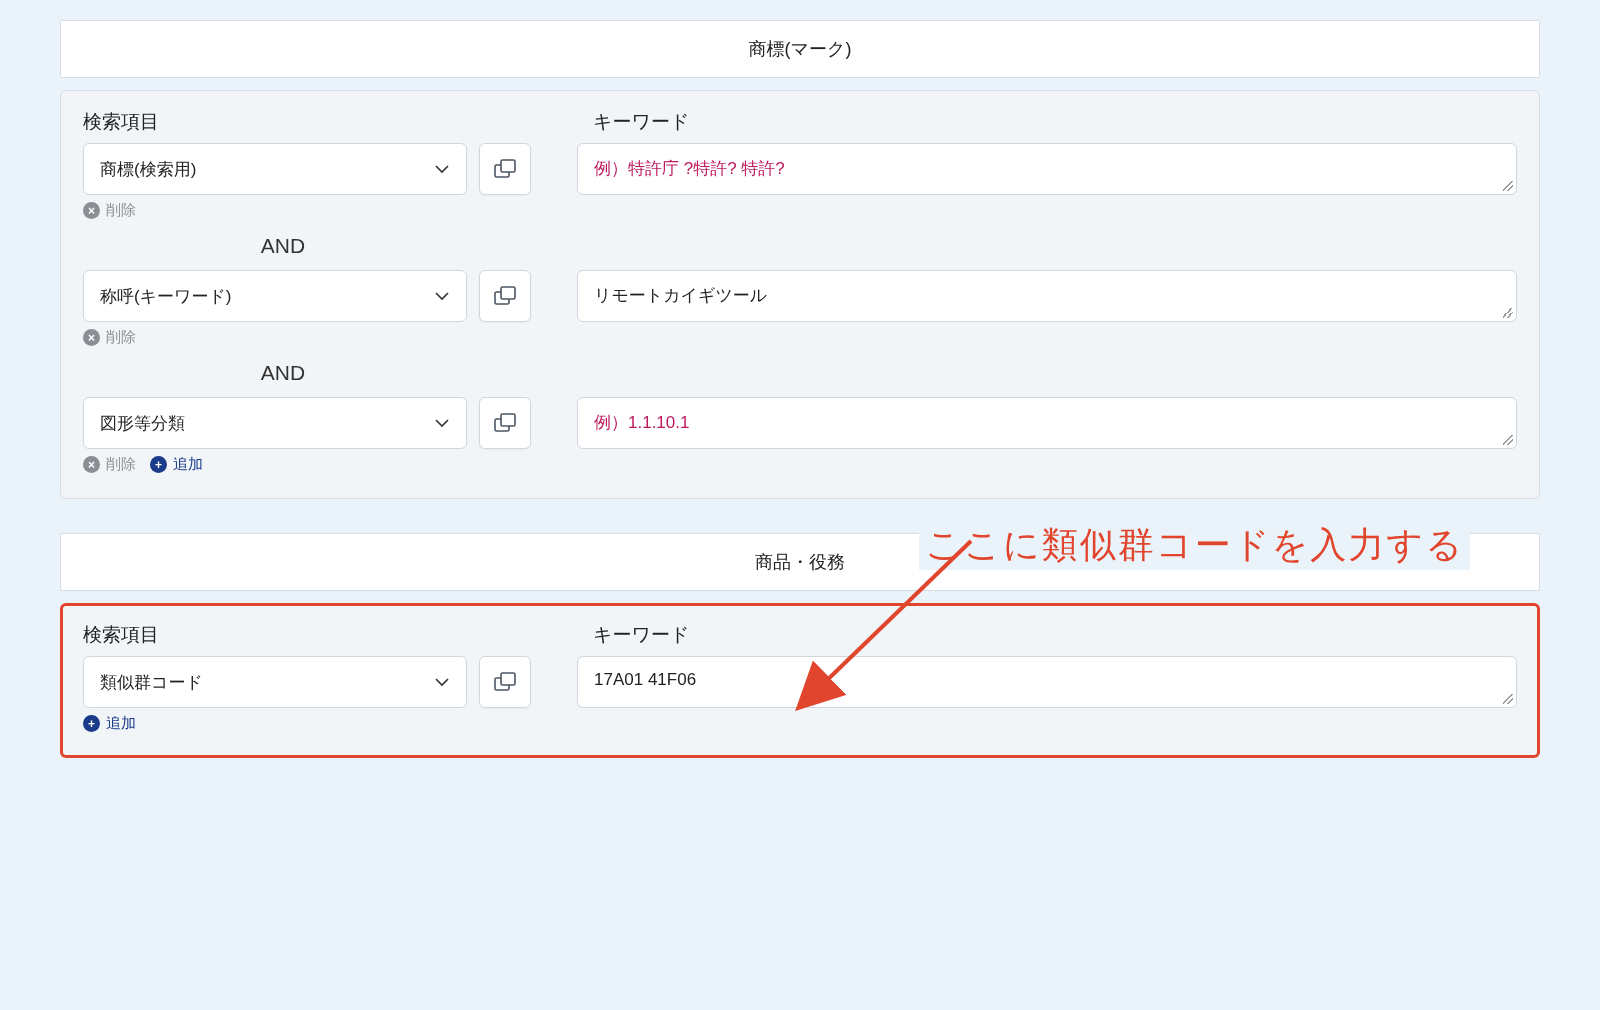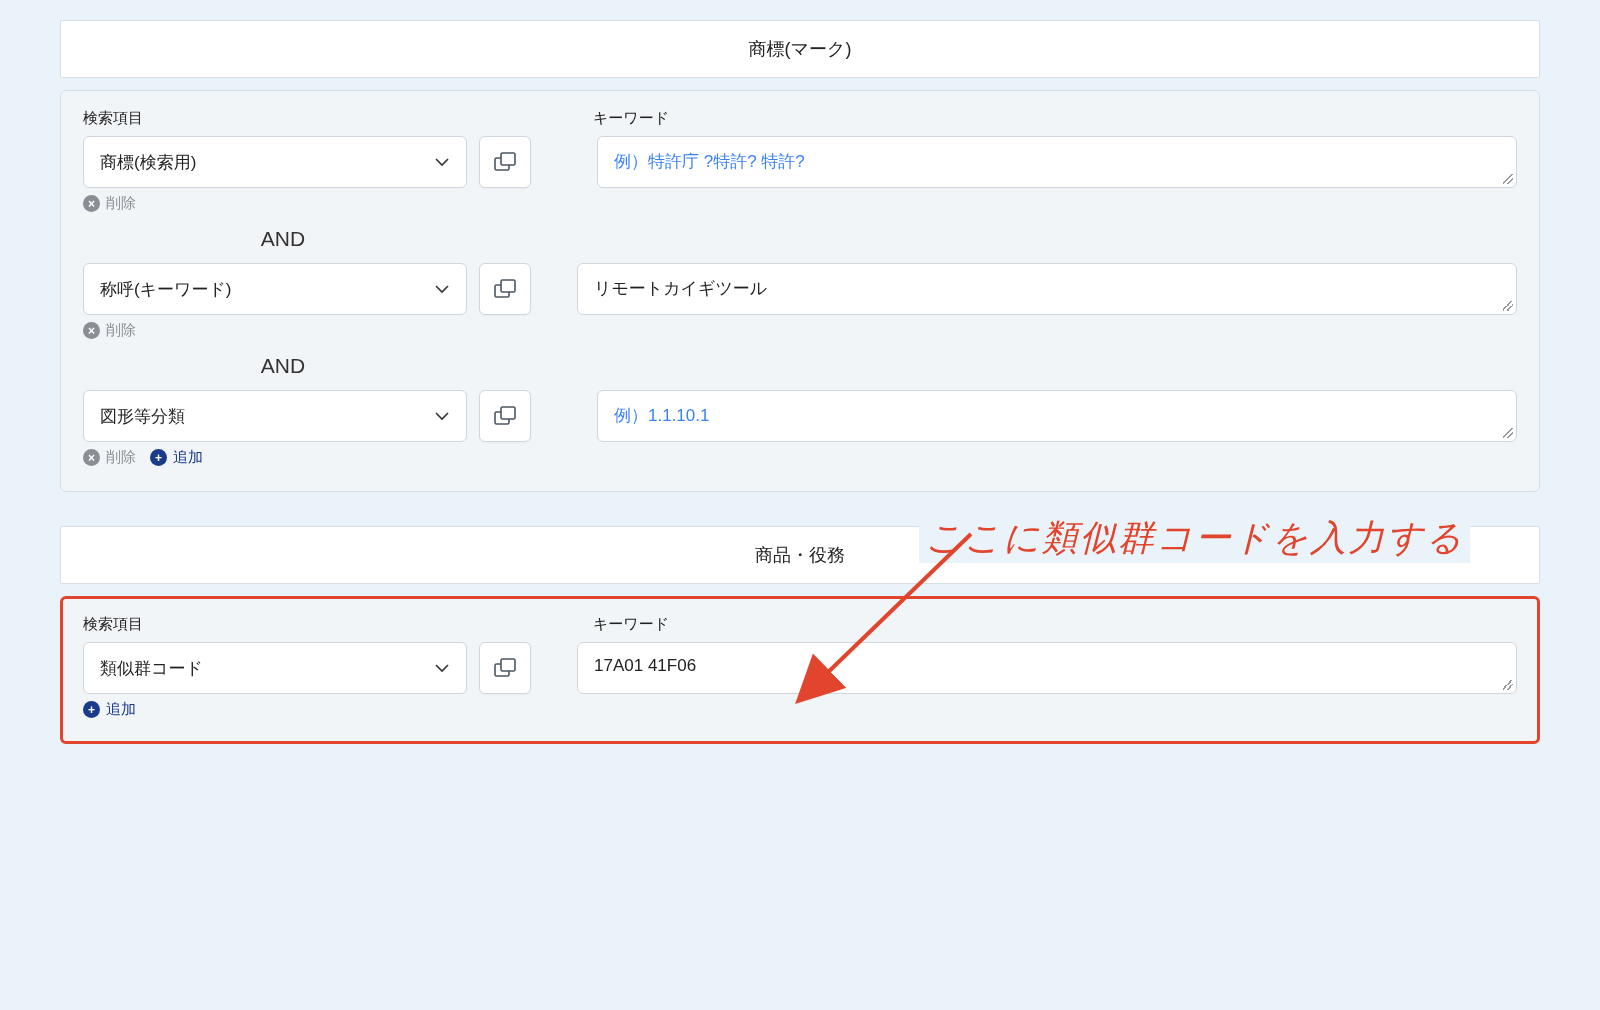--- a/index.html
+++ b/index.html
@@ -26,21 +26,21 @@
     border: 1px solid #d8dde3;
     border-radius: 6px;
     padding: 18px 22px 14px 22px;
     margin-bottom: 34px;
     position: relative;
   }
   .panel.highlighted { outline: 3px solid #e2452d; outline-offset: -3px; }
   .headers { display: flex; margin-bottom: 8px; }
   .col-left { width: 510px; flex-shrink: 0; }
   .col-right { flex: 1; }
-  .header-label { font-size: 15px; color: #222; }
+  .header-label { font-size: 19px; color: #222; }
   .row { display: flex; align-items: stretch; margin-bottom: 6px; }
   .dropdown {
     background: #fff;
     border: 1px solid #cfd6dd;
     border-radius: 6px;
     height: 52px;
     display: flex;
     align-items: center;
     justify-content: space-between;
     padding: 0 16px;
@@ -67,21 +67,21 @@
     border: 1px solid #cfd6dd;
     border-radius: 6px;
     flex: 1;
     min-height: 52px;
     padding: 13px 16px;
     font-size: 17px;
     font-family: inherit;
     resize: none;
     position: relative;
   }
-  .textbox.placeholder { color: #3b82f6; margin-left: 20px; }
+  .textbox.placeholder { color: #be185d; }
   .resize-handle {
     position: absolute; right: 4px; bottom: 4px;
     width: 10px; height: 10px;
     background:
       linear-gradient(135deg, transparent 0 40%, #999 40% 50%, transparent 50% 65%, #999 65% 75%, transparent 75%);
     pointer-events: none;
   }
   .textwrap { flex: 1; position: relative; }
   .below-row { display: flex; align-items: center; gap: 14px; margin: 2px 0 10px 0; }
   .pill-btn { display: inline-flex; align-items: center; gap: 6px; font-size: 15px; cursor: pointer; }
@@ -105,21 +105,20 @@
     position: absolute;
     color: #e2452d;
     font-size: 36px;
     font-weight: 400;
     right: 70px;
     top: -12px;
     background: #eaf3f9;
     padding: 0 6px;
     z-index: 5;
     letter-spacing: 2px;
-    font-style: italic;
   }
   .arrow-svg {
     position: absolute;
     left: 720px;
     top: -88px;
     z-index: 6;
     pointer-events: none;
   }
   .goods-wrap { position: relative; }
   .panel.goods { margin-bottom: 34px; }

